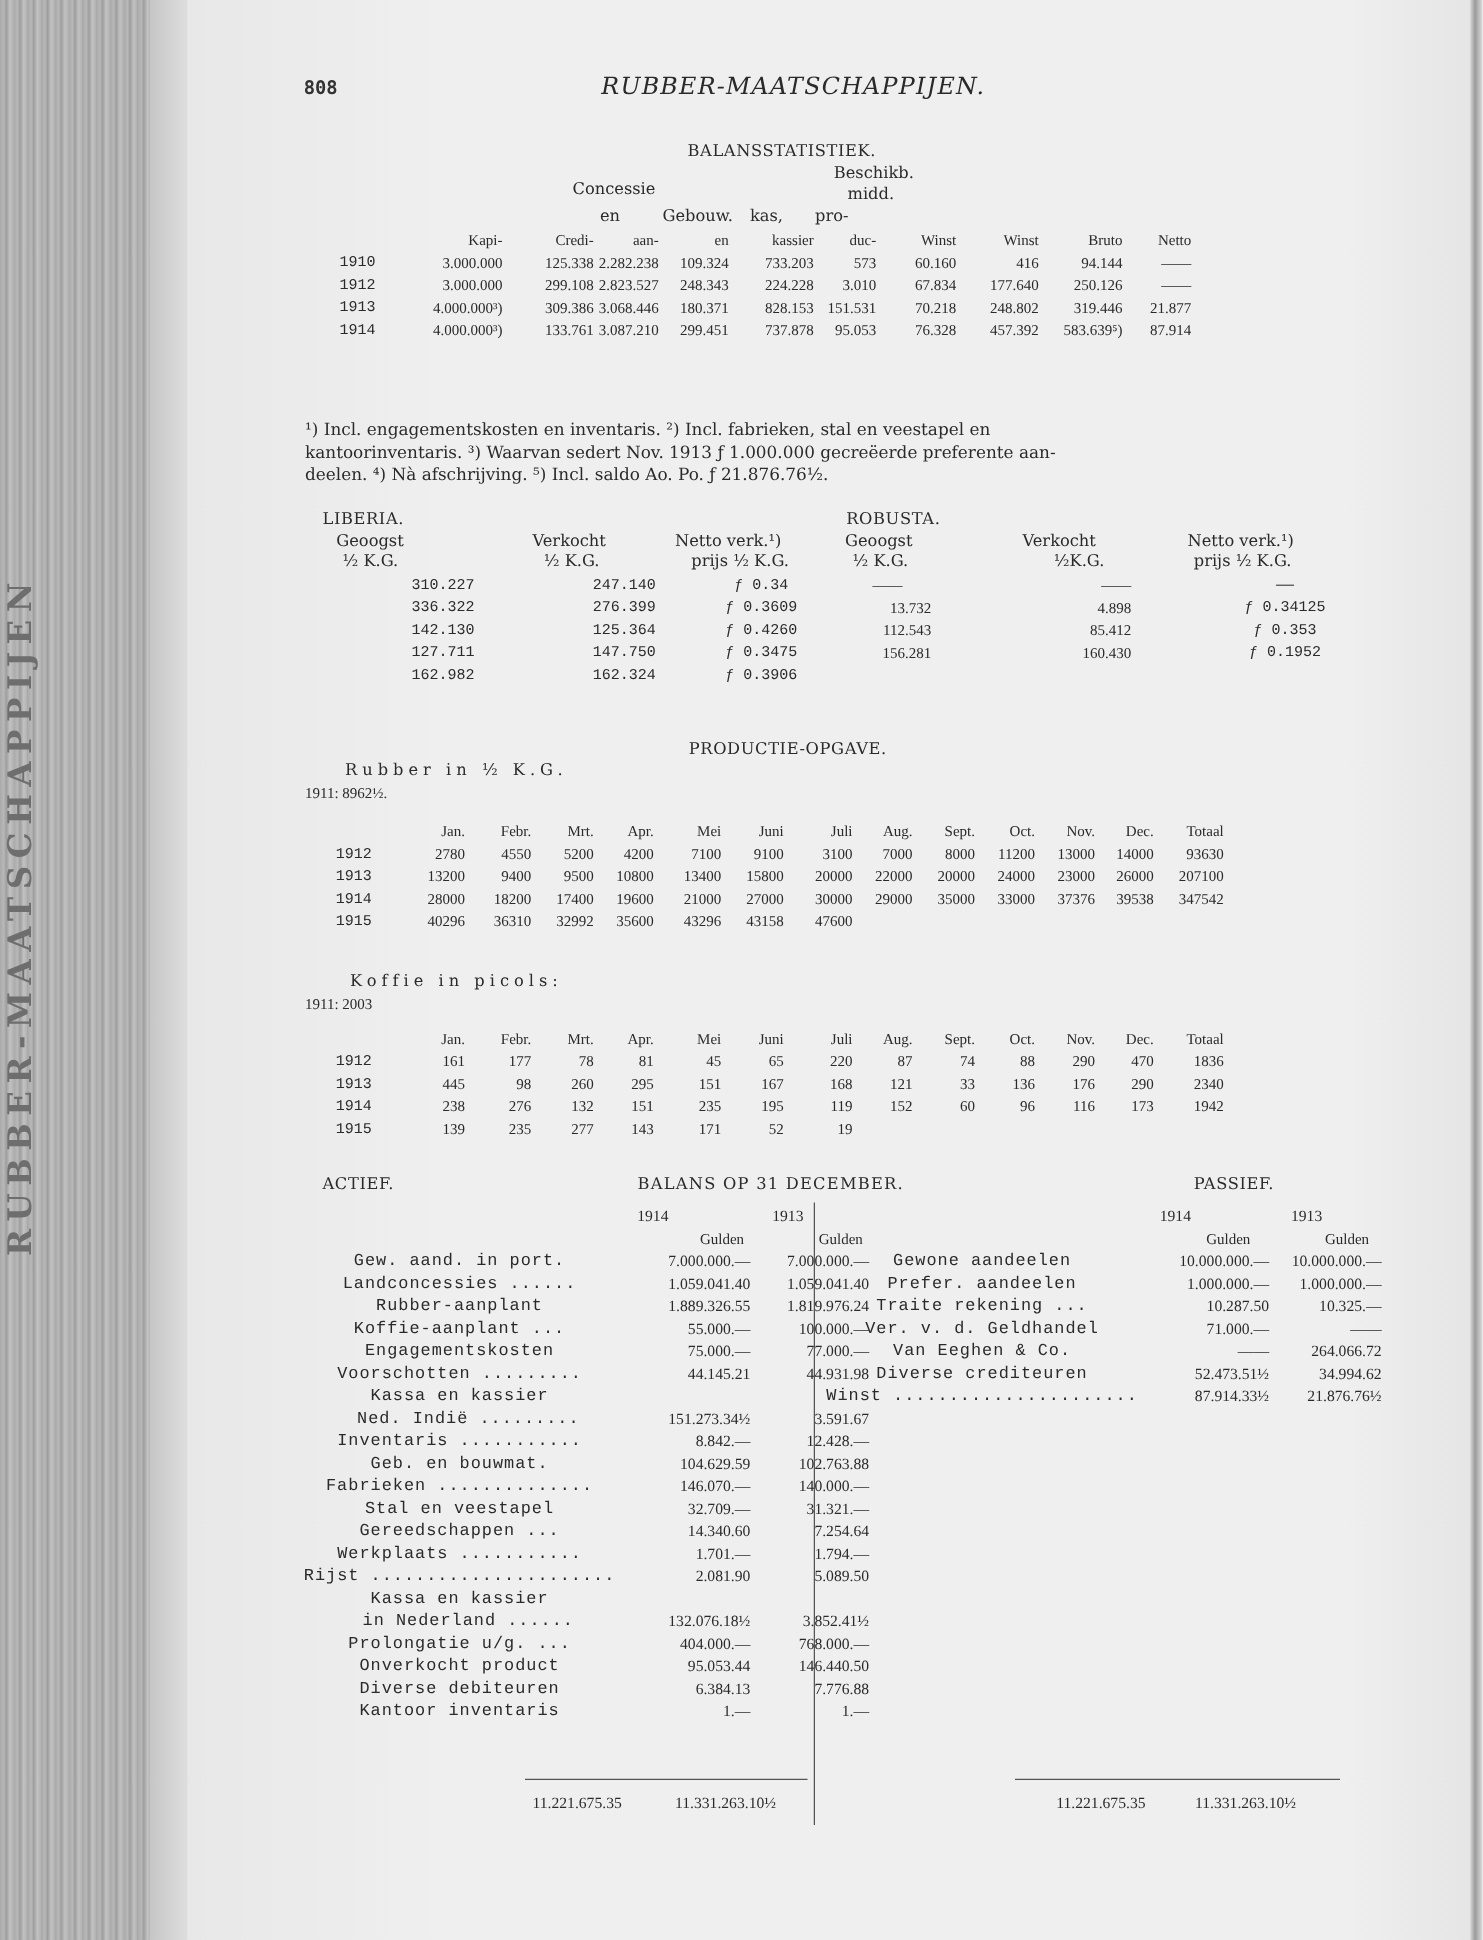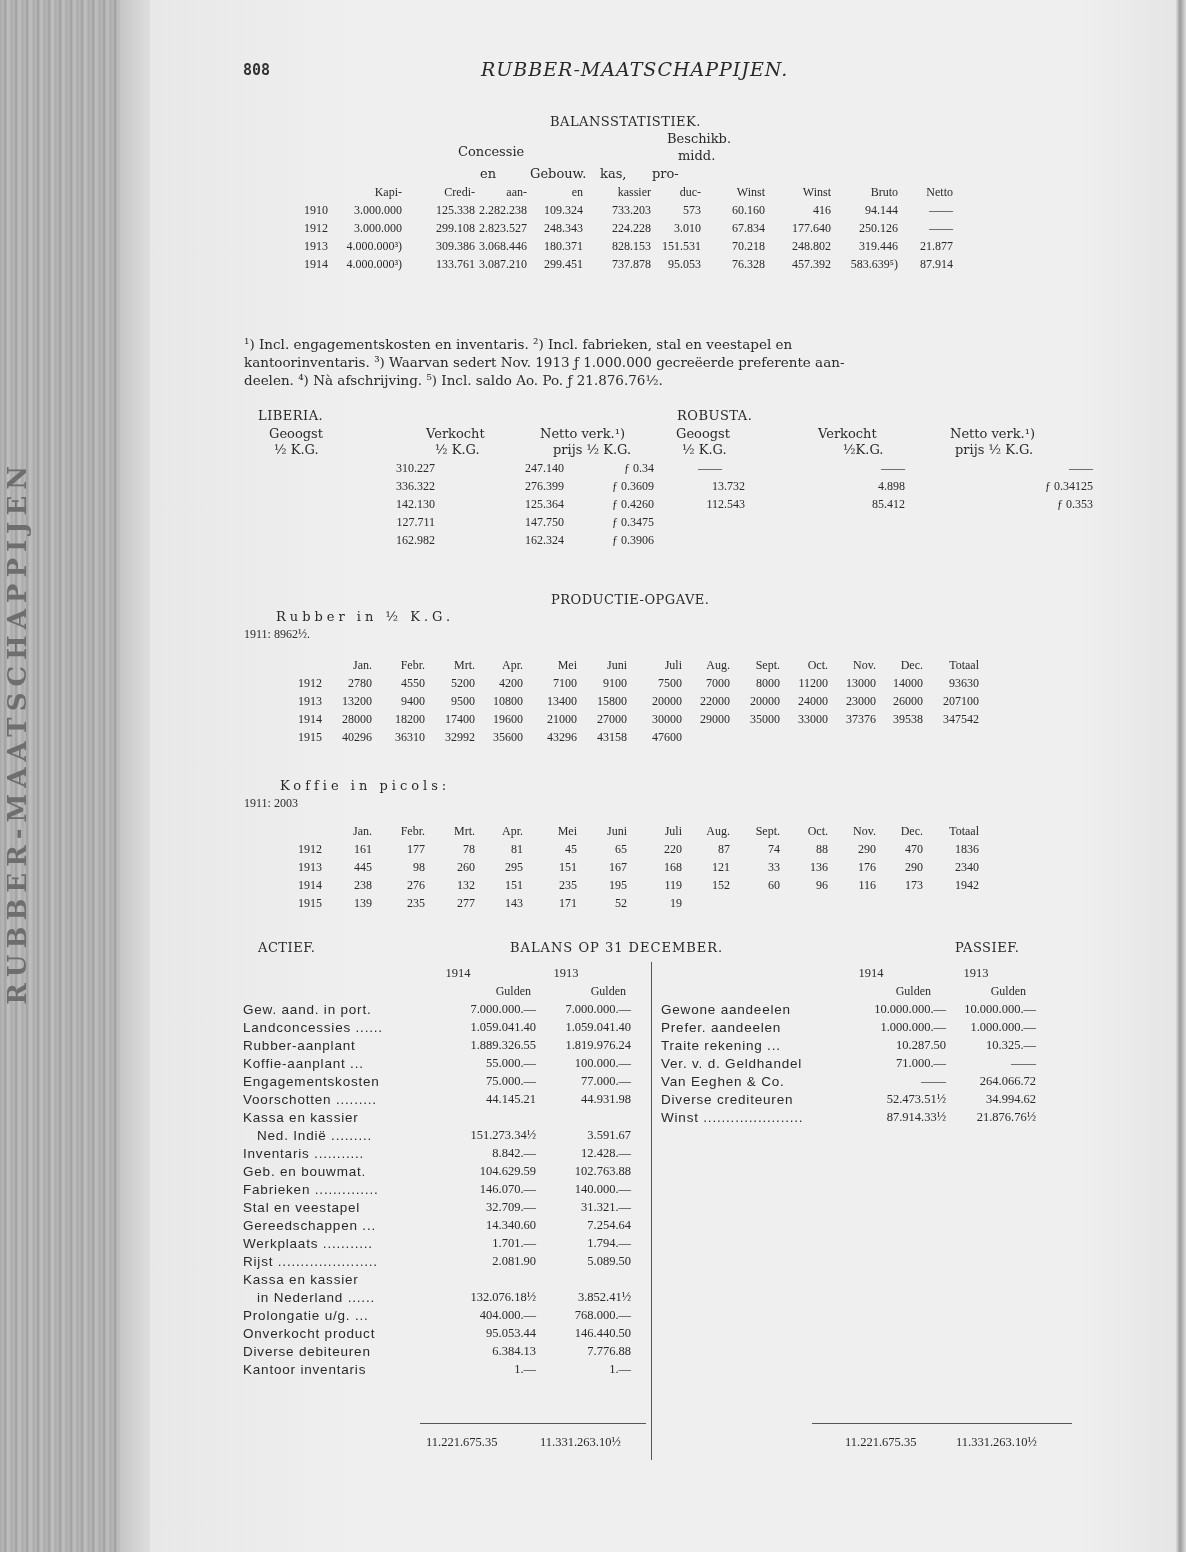--- a/index.html
+++ b/index.html
@@ -32,26 +32,26 @@
   }
   .abs { position:absolute; white-space:nowrap; }
   .pn { font-size:15px; font-family:"DejaVu Sans Mono","Liberation Mono",monospace; font-weight:bold; color:#333; }
   .runhead { font-size:19px; font-style:italic; letter-spacing:1px; }
   .sec { font-size:13px; letter-spacing:0.5px; }
   .hdr { font-size:13px; }
   .num { font-size:12px; font-family:"Liberation Serif","DejaVu Serif",serif; }
   .small { font-size:13px; }
   table.grid { border-collapse:collapse; position:absolute; }
   table.grid td { padding:0; height:18px; font-size:12px; white-space:nowrap; text-align:right; font-family:"Liberation Serif",serif; }
-  table.grid td.l { text-align:right; }
+  table.grid td.l { text-align:center;font-family:Liberation Mono, monospace; }
   .spaced { letter-spacing:4px; }
   .vline { position:absolute; width:1px; background:#555; }
   .hline { position:absolute; height:1px; background:#555; }
   .bal td { height:19.2px; font-size:13px; }
-  .bal td.label { text-align:left; font-family:Liberation Sans, sans-serif; font-size:13.5px; letter-spacing:0.8px; }
+  .bal td.label { text-align:center; font-family:Liberation Mono, monospace; font-size:13.5px; letter-spacing:0.8px; }
   .bal td.val { font-family:"Liberation Serif",serif; font-size:12.5px; }
 </style>
 </head>
 <body>
 
 <div class="binding">
   <div class="binding-text">RUBBER-MAATSCHAPPIJEN</div>
 </div>
 <div class="binding-fade"></div>
 <div class="page"></div>
@@ -196,20 +196,25 @@
       </tr>
   <tr>
         <td>13.732</td>
         <td>4.898</td>
         <td class="l" style="padding-left:58px;">ƒ 0.34125</td>
       </tr>
   <tr>
         <td>112.543</td>
         <td>85.412</td>
         <td class="l" style="padding-left:58px;">ƒ 0.353</td>
+      </tr>
+  <tr>
+        <td>156.281</td>
+        <td>160.430</td>
+        <td class="l" style="padding-left:58px;">ƒ 0.1952</td>
       </tr>
 </tbody>
   </table>
 
 <div class="abs sec" style="left:551px;top:592px;">PRODUCTIE-OPGAVE.</div>
 <div class="abs small spaced" style="left:276px;top:609px;">Rubber in ½ K.G.</div>
 <div class="abs num" style="left:244px;top:627px;">1911: 8962½.</div>
 
 <table class="grid" style="left:244px;top:656px;">
   <tbody>
@@ -230,21 +235,21 @@
     <td class="hdr" style="width:56px;">Totaal</td>
   </tr>
   <tr>
     <td class="l">1912</td>
     <td>2780</td>
         <td>4550</td>
         <td>5200</td>
         <td>4200</td>
         <td>7100</td>
         <td>9100</td>
-        <td>7500</td>
+        <td>3100</td>
         <td>7000</td>
         <td>8000</td>
         <td>11200</td>
         <td>13000</td>
         <td>14000</td>
         <td>93630</td>
   </tr>
   <tr>
     <td class="l">1913</td>
     <td>13200</td>

